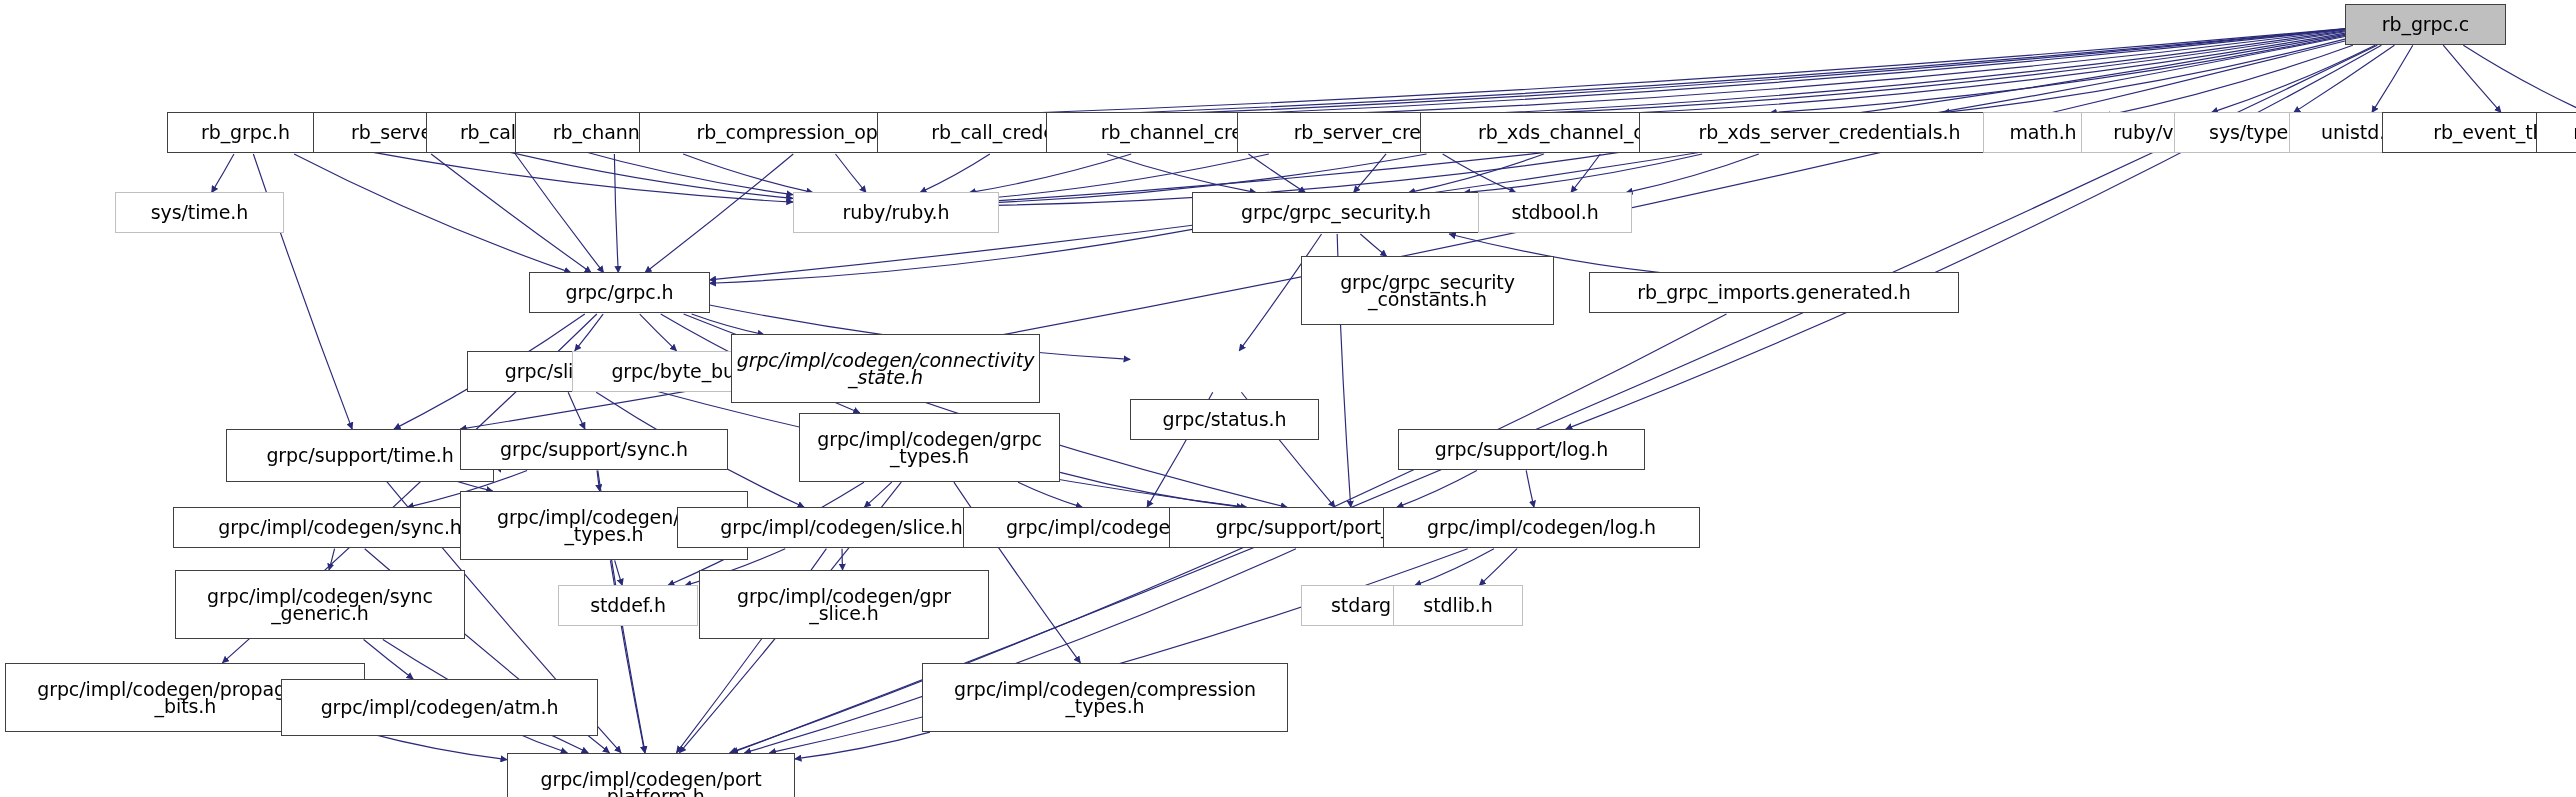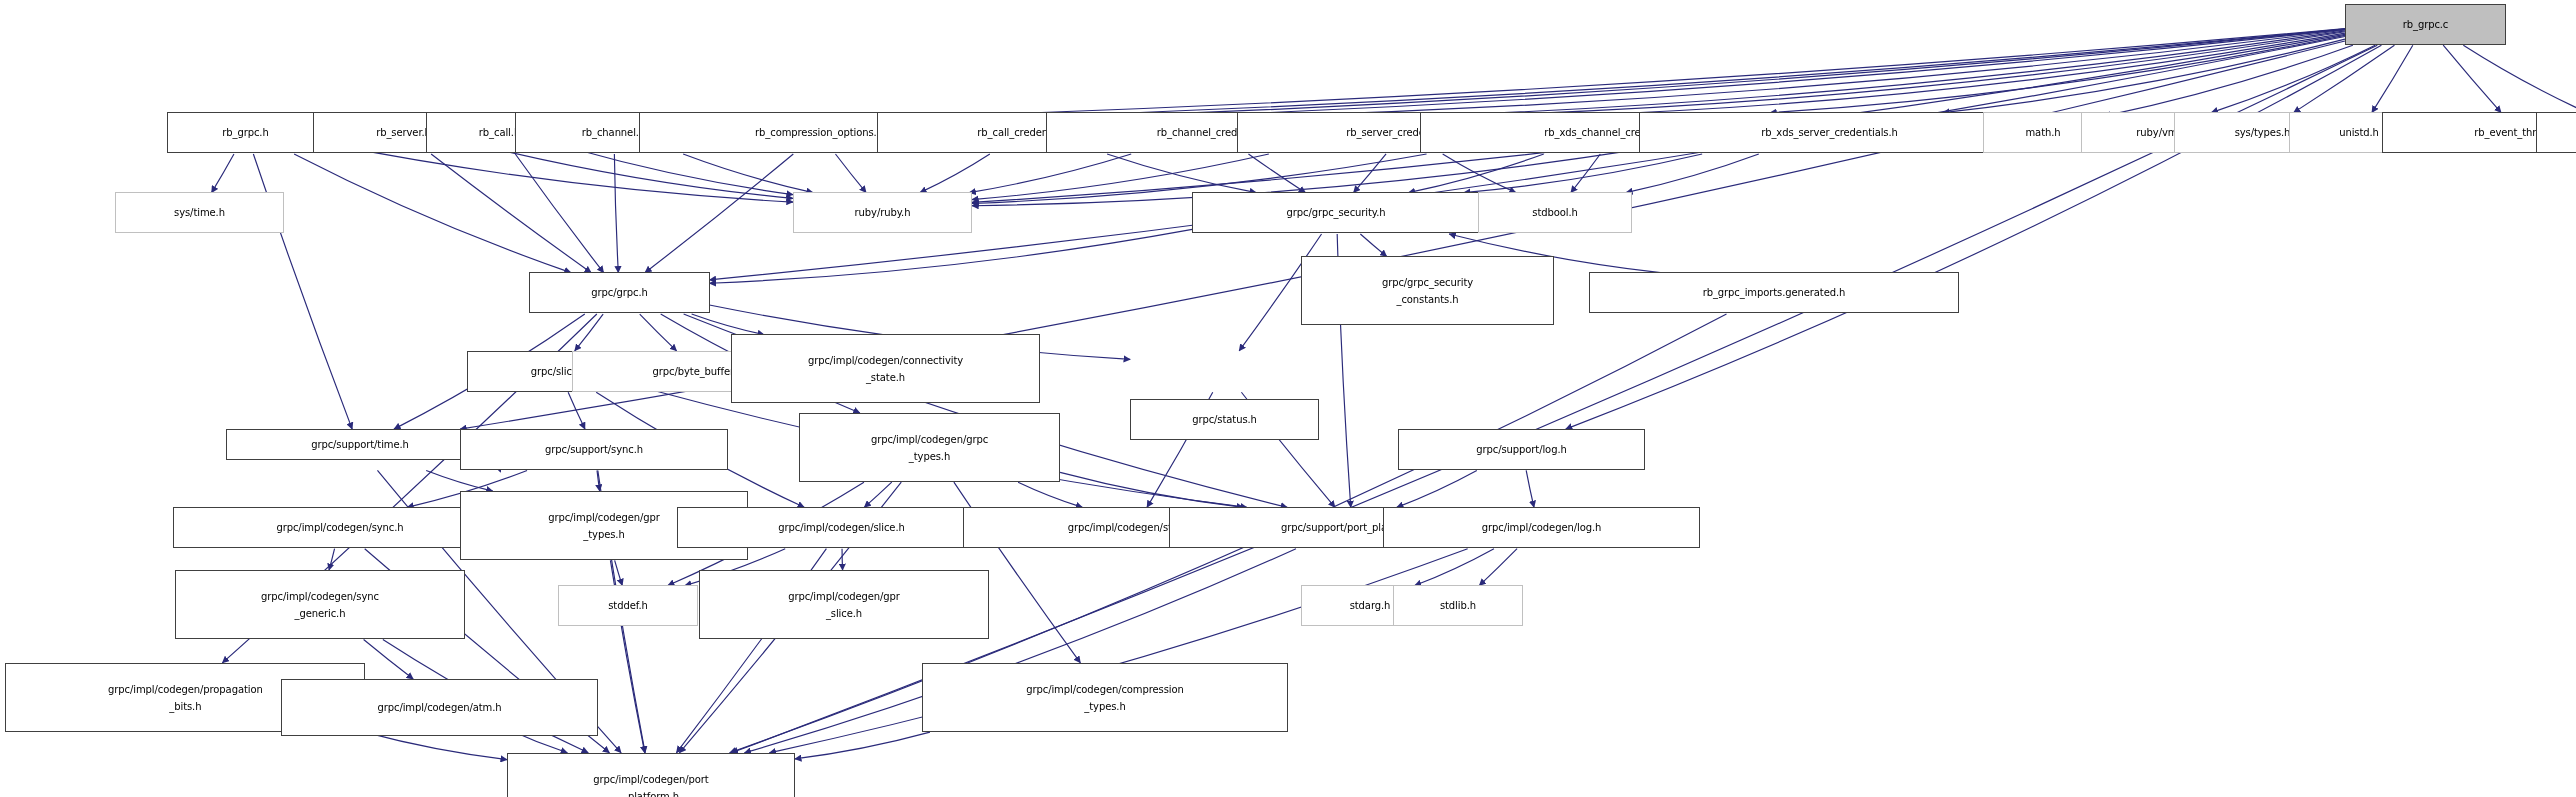--- a/index.html
+++ b/index.html
@@ -16,21 +16,21 @@
   .node{
     position:absolute;
     box-sizing:border-box;
     display:flex;
     align-items:center;
     justify-content:center;
     text-align:center;
     background:#ffffff;
     border:0.9px solid #c0c0c0;
     color:#000000;
-    font-size:10px;
+    font-size:19px;
     line-height:17px;
     white-space:pre-line;
     letter-spacing:-0.1px;
     padding:0 2.7px;
   }
   
   .node.local{border:1.4px solid #404040;}
   
   .node.root{background:#bfbfbf;border:1.4px solid #404040;}
 </style>
@@ -153,33 +153,33 @@
       <div class="node local" style="left: 1237px; top: 112px; width: 333px; height: 41px;">rb_server_credentials.h</div>
       <div class="node local" style="left: 1420px; top: 112px; width: 393px; height: 41px;">rb_xds_channel_credentials.h</div>
       <div class="node local" style="left: 1639px; top: 112px; width: 381px; height: 41px;">rb_xds_server_credentials.h</div>
       <div class="node system" style="left: 1983px; top: 112px; width: 120px; height: 41px;">math.h</div>
       <div class="node system" style="left: 2081px; top: 112px; width: 161px; height: 41px;">ruby/vm.h</div>
       <div class="node system" style="left: 2174px; top: 112px; width: 177px; height: 41px;">sys/types.h</div>
       <div class="node system" style="left: 2289px; top: 112px; width: 140px; height: 41px;">unistd.h</div>
       <div class="node local" style="left: 2382px; top: 112px; width: 274px; height: 41px;">rb_event_thread.h</div>
       <div class="node local" style="left: 2536px; top: 112px; width: 179px; height: 41px;">rb_loader.h</div>
       <div class="node system" style="left: 115px; top: 192px; width: 169px; height: 41px;">sys/time.h</div>
-      <div class="node system" style="left: 793px; top: 192px; width: 179px; height: 41px; text-align: right;">ruby/ruby.h</div>
+      <div class="node system" style="left: 793px; top: 192px; width: 206px; height: 41px; text-align: right;">ruby/ruby.h</div>
       <div class="node local" style="left: 1192px; top: 192px; width: 288px; height: 41px;">grpc/grpc_security.h</div>
       <div class="node system" style="left: 1478px; top: 192px; width: 154px; height: 41px;">stdbool.h</div>
       <div class="node local" style="left: 529px; top: 272px; width: 181px; height: 41px;">grpc/grpc.h</div>
       <div class="node local" style="left: 1301px; top: 256px; width: 253px; height: 69px;">grpc/grpc_security
 _constants.h</div>
       <div class="node local" style="left: 1589px; top: 272px; width: 370px; height: 41px;">rb_grpc_imports.generated.h</div>
       <div class="node local" style="left: 467px; top: 351px; width: 184px; height: 41px;">grpc/slice.h</div>
       <div class="node system" style="left: 572px; top: 351px; width: 251px; height: 41px;">grpc/byte_buffer.h</div>
-      <div class="node local" style="left: 731px; top: 334px; width: 309px; height: 69px;">grpc/impl/codegen/connectivity
+      <div class="node local" style="left: 731px; top: 334px; width: 309px; height: 69px; font-style: italic;">grpc/impl/codegen/connectivity
 _state.h</div>
       <div class="node local" style="left: 1130px; top: 351px; width: 189px; height: 41px; margin-top: 48px;">grpc/status.h</div>
-      <div class="node local" style="left: 226px; top: 429px; width: 268px; height: 31px;">grpc/support/time.h</div>
+      <div class="node local" style="left: 226px; top: 429px; width: 268px; height: 53px;">grpc/support/time.h</div>
       <div class="node local" style="left: 460px; top: 429px; width: 268px; height: 41px;">grpc/support/sync.h</div>
       <div class="node local" style="left: 799px; top: 413px; width: 261px; height: 69px;">grpc/impl/codegen/grpc
 _types.h</div>
       <div class="node local" style="left: 173px; top: 507px; width: 334px; height: 41px;">grpc/impl/codegen/sync.h</div>
       <div class="node local" style="left: 1398px; top: 429px; width: 247px; height: 41px;">grpc/support/log.h</div>
       <div class="node local" style="left: 460px; top: 491px; width: 288px; height: 69px;">grpc/impl/codegen/gpr
 _types.h</div>
       <div class="node local" style="left: 677px; top: 507px; width: 329px; height: 41px;">grpc/impl/codegen/slice.h</div>
       <div class="node local" style="left: 963px; top: 507px; width: 344px; height: 41px;">grpc/impl/codegen/status.h</div>
       <div class="node local" style="left: 1169px; top: 507px; width: 366px; height: 41px;">grpc/support/port_platform.h</div>

